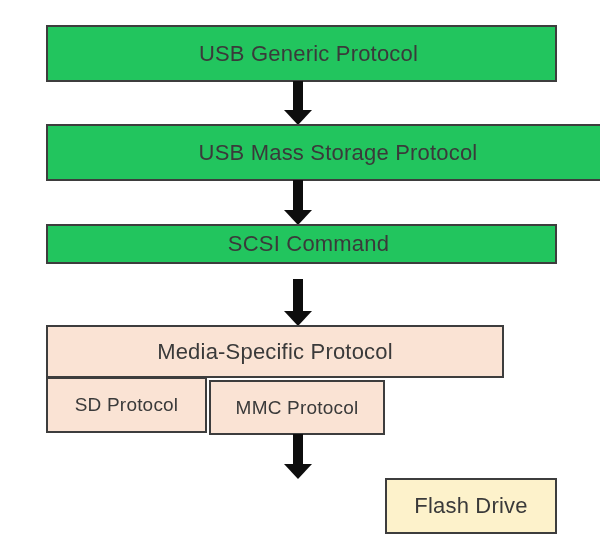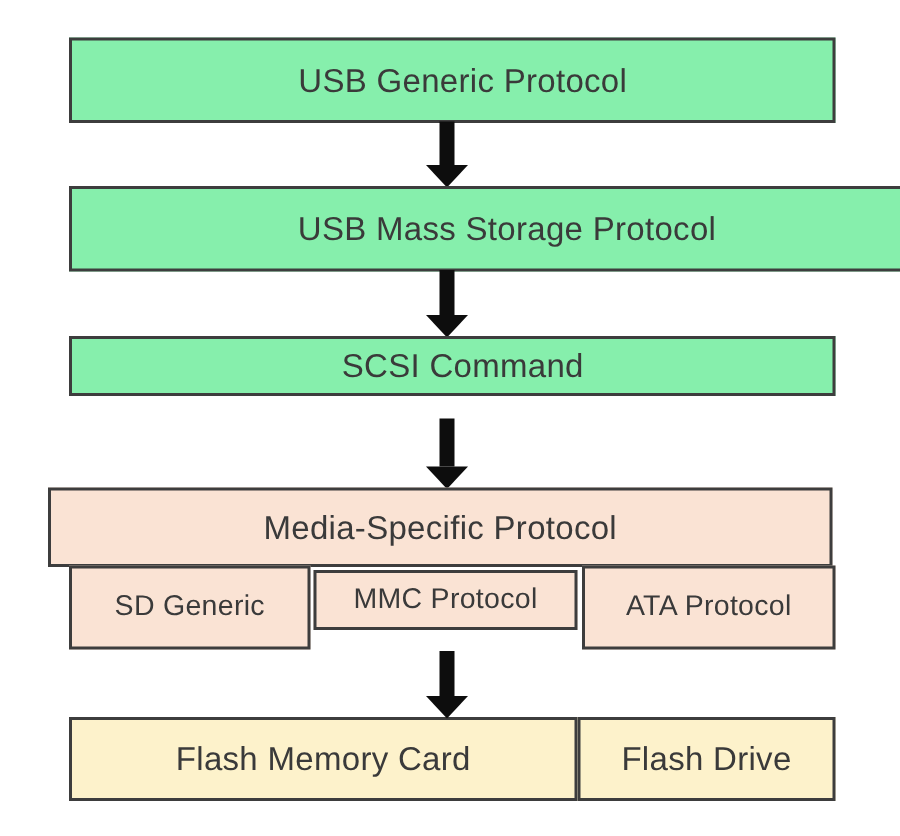--- a/index.html
+++ b/index.html
@@ -19,21 +19,21 @@
   .node {
     position: absolute;
     box-sizing: border-box;
     border: 2px solid #3d3d3d;
     display: flex;
     align-items: center;
     justify-content: center;
     text-align: center;
     letter-spacing: 0.2px;
   }
-  .fill-blue  { background: #86efac; padding-left: 14px; }
+  .fill-blue  { background: #22c55e; padding-left: 14px; }
   .fill-peach { background: #fae3d4; }
   .fill-yellow{ background: #fdf2cb; }
   .txt-lg { font-size: 22px; }
   .txt-md { font-size: 19px; }
   .arrow {
     position: absolute;
     width: 28px;
     display: flex;
     flex-direction: column;
     align-items: center;
@@ -47,23 +47,23 @@
     width: 0;
     height: 0;
     border-left: 14px solid transparent;
     border-right: 14px solid transparent;
     border-top: 15px solid #0d0d0d;
   }
   
   .box-usb-generic   { left: 46px; top: 25px;  width: 511px; height: 57px; }
   .box-usb-mass      { left: 46px; top: 124px; width: 570px; height: 57px; }
   .box-scsi          { left: 46px; top: 224px; width: 511px; height: 40px; }
-  .box-media         { left: 32px; top: 325px; width: 523px; height: 53px; }
+  .box-media         { left: 46px; top: 325px; width: 458px; height: 53px; }
   .box-sd            { left: 46px;  top: 377px; width: 161px; height: 56px; }
-  .box-mmc           { left: 209px; top: 380px; width: 176px; height: 40px; z-index: 2; }
+  .box-mmc           { left: 209px; top: 380px; width: 176px; height: 55px; z-index: 2; }
   .box-ata           { left: 388px; top: 377px; width: 169px; height: 56px; }
   .box-flash         { left: 46px;  top: 478px; width: 339px; height: 56px; }
   .box-harddrive     { left: 385px; top: 478px; width: 172px; height: 56px; }
   
   .arrow-1 { left: 284px; top: 81px;  height: 44px; }
   .arrow-2 { left: 284px; top: 180px; height: 45px; }
   .arrow-3 { left: 284px; top: 279px; height: 47px; }
   .arrow-4 { left: 284px; top: 434px; height: 45px; z-index: 3; }
 </style>
 </head>
@@ -96,37 +96,31 @@
   <div class="arrow arrow-3">
     <div class="arrow-shaft"></div>
     <div class="arrow-head"></div>
   </div>
 
   <div class="node fill-peach txt-lg box-media">
     <span>Media-Specific Protocol</span>
   </div>
 
   <div class="node fill-peach txt-md box-sd">
-    <span>SD Generic</span>
+    <span>SD Protocol</span>
   </div>
 
   <div class="node fill-peach txt-md box-mmc">
     <span>MMC Protocol</span>
   </div>
 
-  <div class="node fill-peach txt-md box-ata">
-    <span>ATA Protocol</span>
-  </div>
 
   <div class="arrow arrow-4">
     <div class="arrow-shaft"></div>
     <div class="arrow-head"></div>
   </div>
 
-  <div class="node fill-yellow txt-lg box-flash">
-    <span>Flash Memory Card</span>
-  </div>
 
   <div class="node fill-yellow txt-lg box-harddrive">
     <span>Flash Drive</span>
   </div>
 
 </div>
 
 </body></html>

